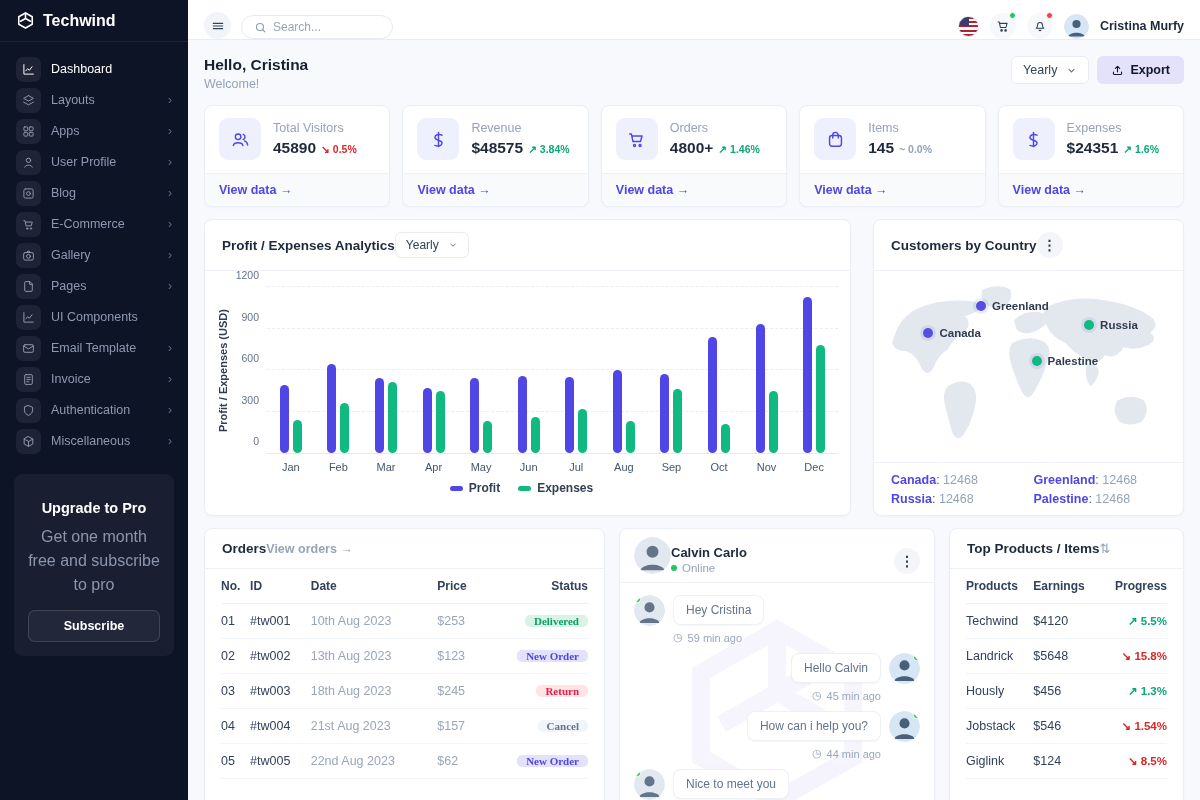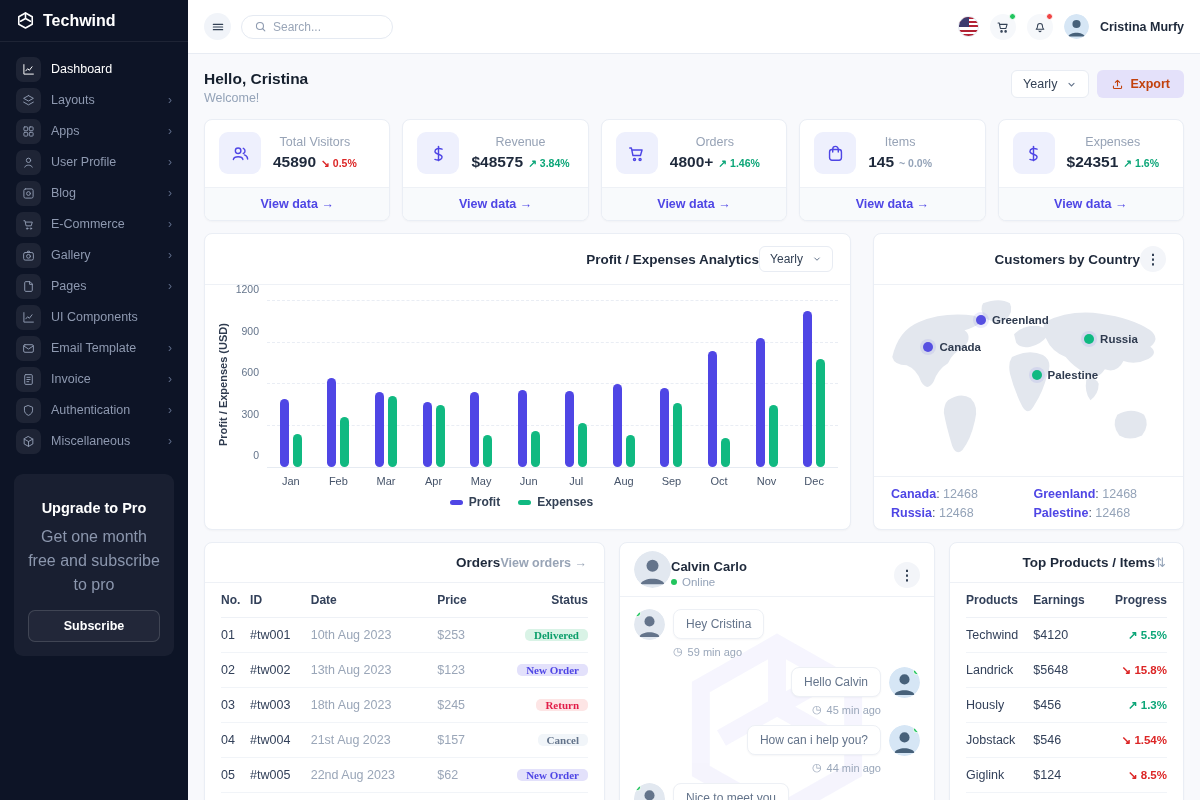--- a/index.html
+++ b/index.html
@@ -16,21 +16,21 @@
   .icon-box{width:25px;height:25px;border-radius:7px;background:rgba(255,255,255,.07);display:flex;align-items:center;justify-content:center;flex-shrink:0;}
   .icon-box svg{width:13px;height:13px;}
   .chev{margin-left:auto;font-size:12px;color:#5e6b87;}
   .upgrade{margin:17px 14px 0;background:rgba(255,255,255,.05);border-radius:9px;padding:26px 14px 14px;text-align:center;}
   .up-title{color:#fff;font-size:14.5px;font-weight:700;margin-bottom:9px;}
   .up-text{color:#8b96ad;font-size:16px;line-height:1.5;margin-bottom:13px;}
   .subscribe{width:100%;background:rgba(255,255,255,.04);border:1px solid rgba(255,255,255,.14);color:#fff;font-size:12.5px;font-weight:700;border-radius:7px;padding:8px 0;cursor:pointer;}
 
   
   .main{flex:1;display:flex;flex-direction:column;min-width:0;}
-  .topbar{height:54px;background:#fff;border-bottom:1px solid #e8ecf3;display:flex;align-items:center;padding:0 16px;gap:10px;flex-shrink:0;}
+  .topbar{height:40px;background:#fff;border-bottom:1px solid #e8ecf3;display:flex;align-items:flex-end;padding:0 16px;gap:10px;flex-shrink:0;}
   .hamburger{width:27px;height:27px;border-radius:50%;background:#f1f4f9;border:none;display:flex;align-items:center;justify-content:center;color:#334155;cursor:pointer;}
   .hamburger svg{width:14px;height:14px;}
   .search{display:flex;align-items:center;gap:6px;border:1px solid #e5eaf2;border-radius:999px;padding:4px 12px;width:152px;color:#8e9bb0;background:#fff;}
   .search svg{width:13px;height:13px;flex-shrink:0;}
   .search input{border:none;outline:none;font-size:12px;width:100%;color:#334155;background:transparent;}
   .search input::placeholder{color:#9aa6b8;}
   .top-right{margin-left:auto;display:flex;align-items:center;gap:11px;}
   .flag{width:21px;height:21px;border-radius:50%;overflow:hidden;position:relative;background:repeating-linear-gradient(180deg,#b22234 0 2.1px,#fff 2.1px 4.2px);border:1px solid #e2e8f0;cursor:pointer;}
   .flag::before{content:"";position:absolute;left:0;top:0;width:55%;height:50%;background:#3c3b6e;}
   .icon-btn{position:relative;width:26px;height:26px;border-radius:50%;background:#f6f8fb;display:flex;align-items:center;justify-content:center;color:#334155;border:none;cursor:pointer;}
@@ -40,41 +40,41 @@
   .tb-avatar{width:25px;height:25px;border-radius:50%;overflow:hidden;cursor:pointer;}
   .username{font-size:12.5px;font-weight:700;color:#1e293b;cursor:pointer;}
 
   .content{flex:1;padding:16px;overflow:hidden;}
   .page-head{display:flex;align-items:flex-start;justify-content:space-between;margin-bottom:14px;}
   .page-title{font-size:15.5px;font-weight:700;color:#16202e;margin-bottom:3px;}
   .page-sub{font-size:12.5px;color:#94a3b8;}
   .head-actions{display:flex;gap:8px;align-items:center;}
   .select-box{background:#fff;border:1px solid #e8ecf3;border-radius:6px;padding:6px 11px;font-size:12.5px;color:#334155;display:flex;align-items:center;gap:9px;cursor:pointer;}
   .select-box svg{width:11px;height:11px;color:#64748b;}
-  .export-btn{background:#e4e1fa;color:#c2410c;border:none;border-radius:6px;padding:7px 14px;font-size:12.5px;font-weight:700;display:flex;gap:6px;align-items:center;cursor:pointer;}
+  .export-btn{background:#e4e1fa;color:#0f172a;border:none;border-radius:6px;padding:7px 14px;font-size:12.5px;font-weight:700;display:flex;gap:6px;align-items:center;cursor:pointer;}
   .export-btn svg{width:13px;height:13px;}
 
   
-  .stats-row{display:grid;grid-template-columns:repeat(5,1fr);gap:12px;text-align:center;}
+  .stats-row{display:grid;grid-template-columns:repeat(5,1fr);gap:12px;}
   .card{background:#fff;border:1px solid #eaeef5;border-radius:8px;box-shadow:0 1px 2px rgba(15,23,42,.03);}
   .stat-card{overflow:hidden;}
   .stat-body{display:flex;gap:12px;padding:12px 14px 13px;align-items:center;}
   .stat-icon{width:42px;height:42px;border-radius:9px;background:#eef0fd;color:#4f46e5;display:flex;align-items:center;justify-content:center;flex-shrink:0;}
   .stat-icon svg{width:19px;height:19px;}
   .stat-label{font-size:12.5px;color:#97a3b6;margin-bottom:4px;}
   .stat-value{font-size:15.5px;font-weight:700;color:#1e293b;display:flex;gap:5px;align-items:baseline;white-space:nowrap;}
   .trend{font-size:10.5px;font-weight:700;}
   .trend.up{color:#0ca678;} .trend.down{color:#dc2626;} .trend.flat{color:#94a3b8;}
   .stat-foot{border-top:1px solid #eef1f6;background:#f8fafc;padding:9px 14px;font-size:12.5px;color:#4f46e5;font-weight:700;cursor:pointer;}
 
   
   .mid-row{display:flex;gap:22px;margin-top:12px;height:297px;}
   .chart-card{width:647px;flex-shrink:0;display:flex;flex-direction:column;}
   .map-card{flex:1;display:flex;flex-direction:column;overflow:hidden;}
-  .card-head{display:flex;align-items:center;justify-content:flex-end;padding:12px 17px;border-bottom:1px solid #eef1f6;flex-shrink:0;}
+  .card-head{display:flex;align-items:center;justify-content:flex-start;padding:12px 17px;border-bottom:1px solid #eef1f6;flex-shrink:0;}
   .card-title{font-size:13.5px;font-weight:700;color:#1e293b;}
   .select-sm{border:1px solid #e8ecf3;border-radius:6px;padding:5px 10px;font-size:12px;color:#334155;display:flex;align-items:center;gap:9px;cursor:pointer;background:#fff;}
   .select-sm svg{width:10px;height:10px;color:#64748b;}
   .kebab{width:26px;height:26px;border-radius:50%;background:#f3f5f9;border:none;color:#334155;font-size:14px;font-weight:700;cursor:pointer;line-height:1;}
 
   .chart-area{position:relative;padding:16px 12px 0 0;}
   .y-title{writing-mode:vertical-rl;transform:rotate(180deg);position:absolute;left:12px;top:16px;height:168px;text-align:center;font-size:11px;font-weight:700;color:#2f3b4f;}
   .plot{margin-left:62px;height:167px;position:relative;border-bottom:1px solid #e6ebf2;}
   .gridline{position:absolute;left:0;right:0;border-top:1px dashed #e9edf4;}
   .ytick{position:absolute;left:-36px;width:28px;text-align:right;font-size:10.5px;color:#64748b;transform:translateY(-50%);}

